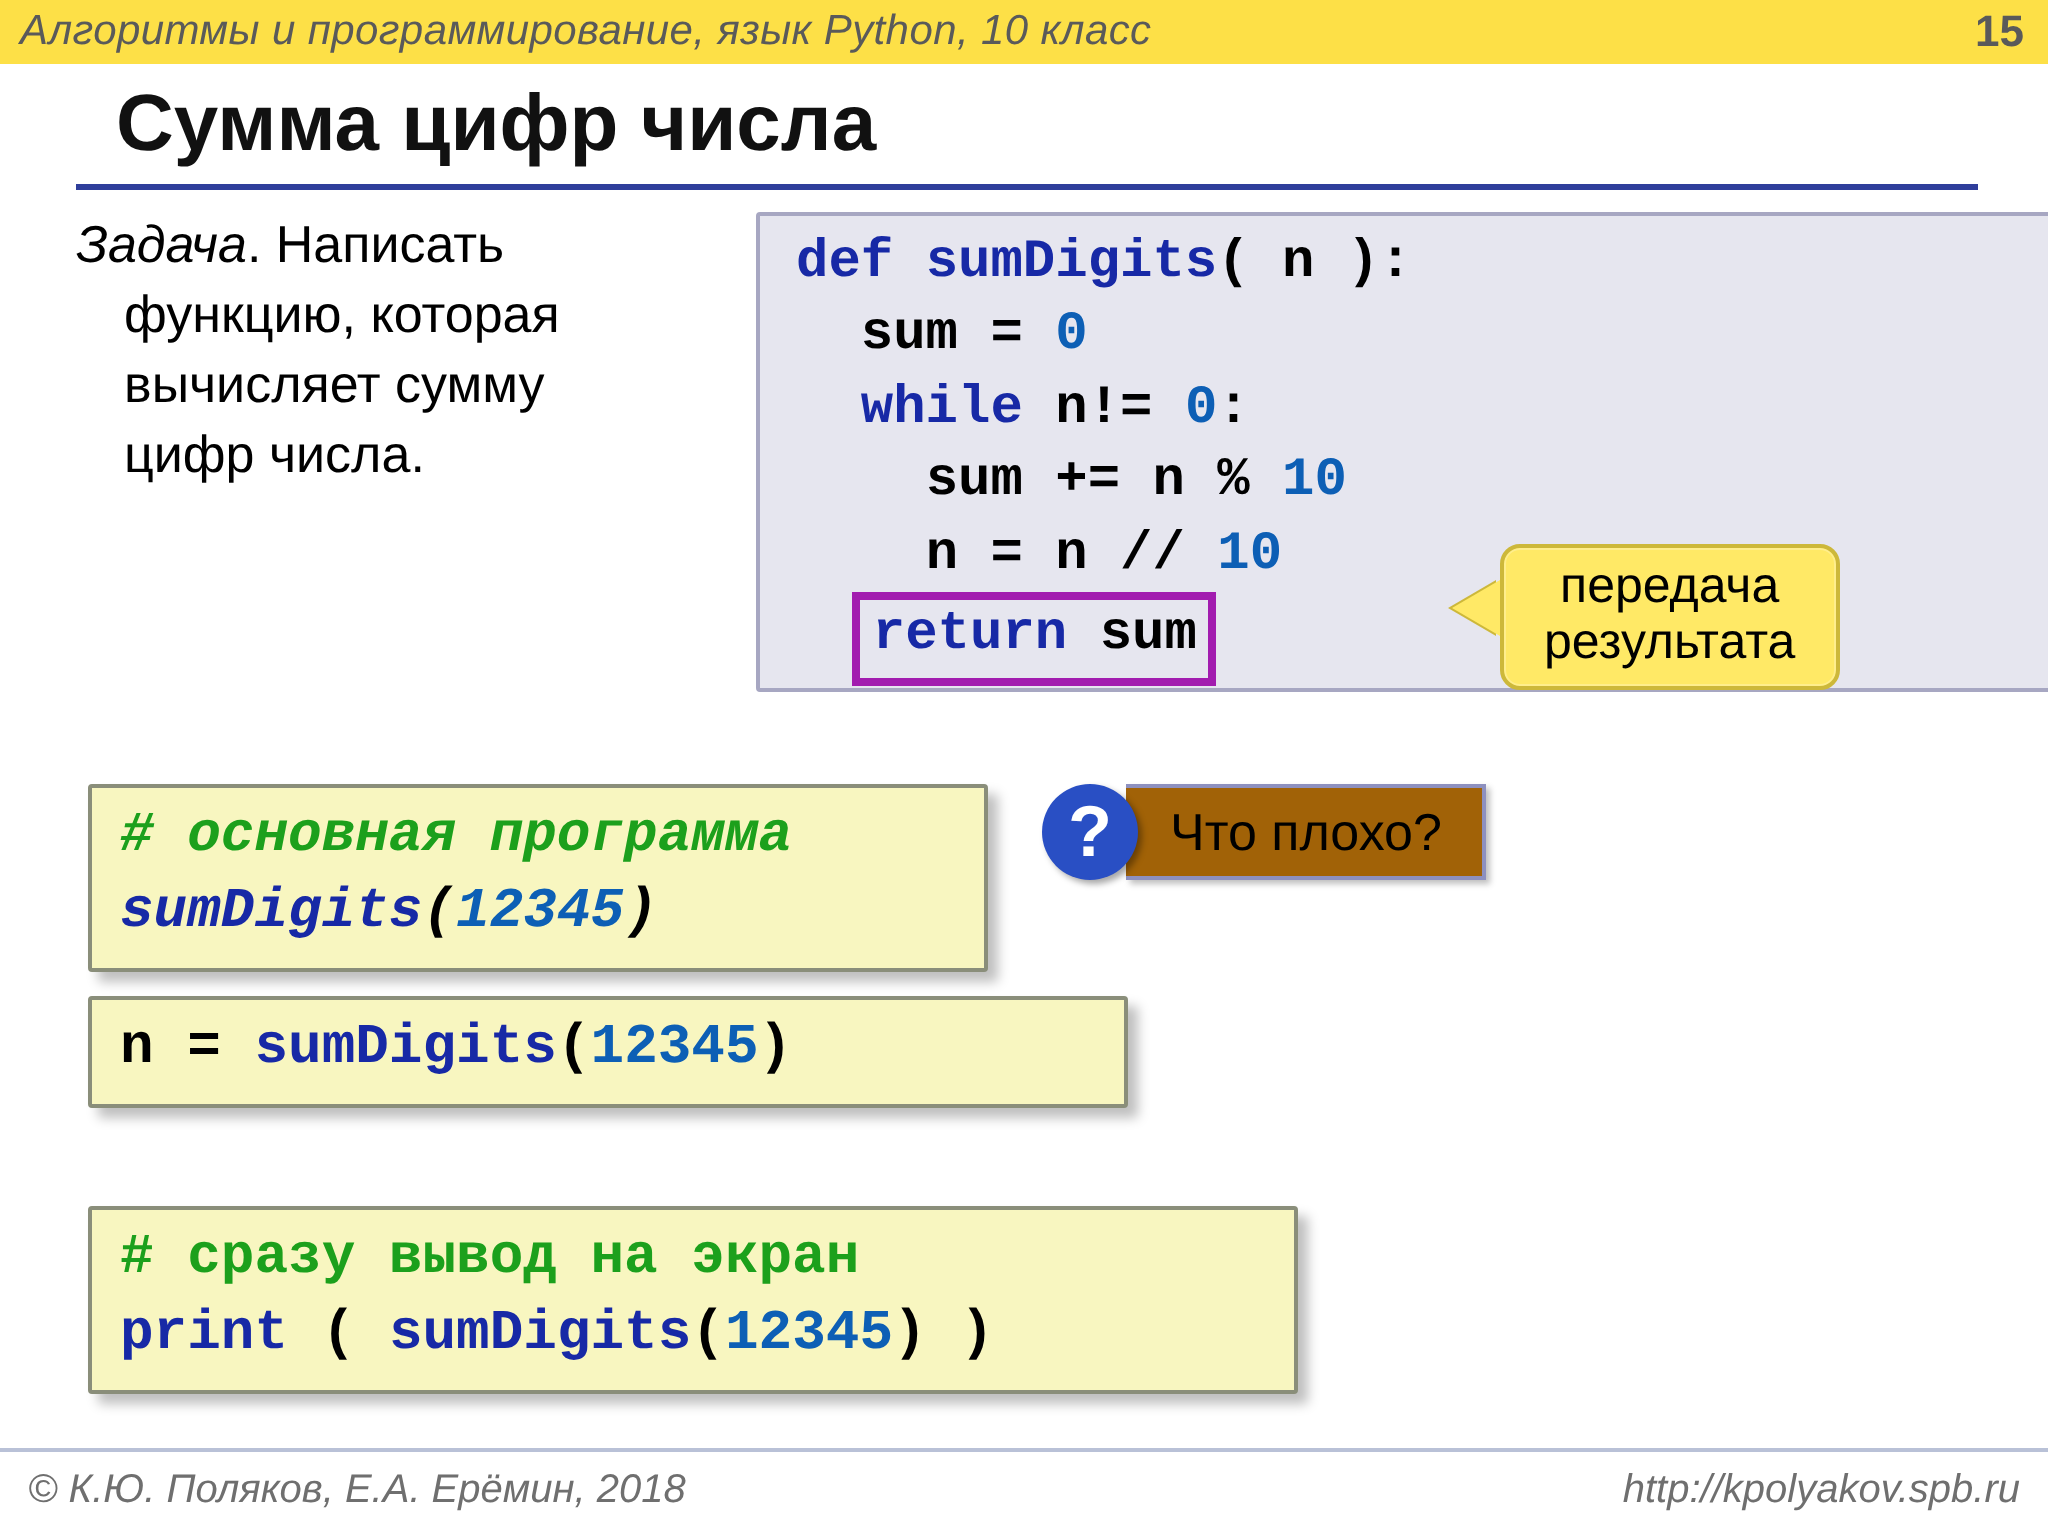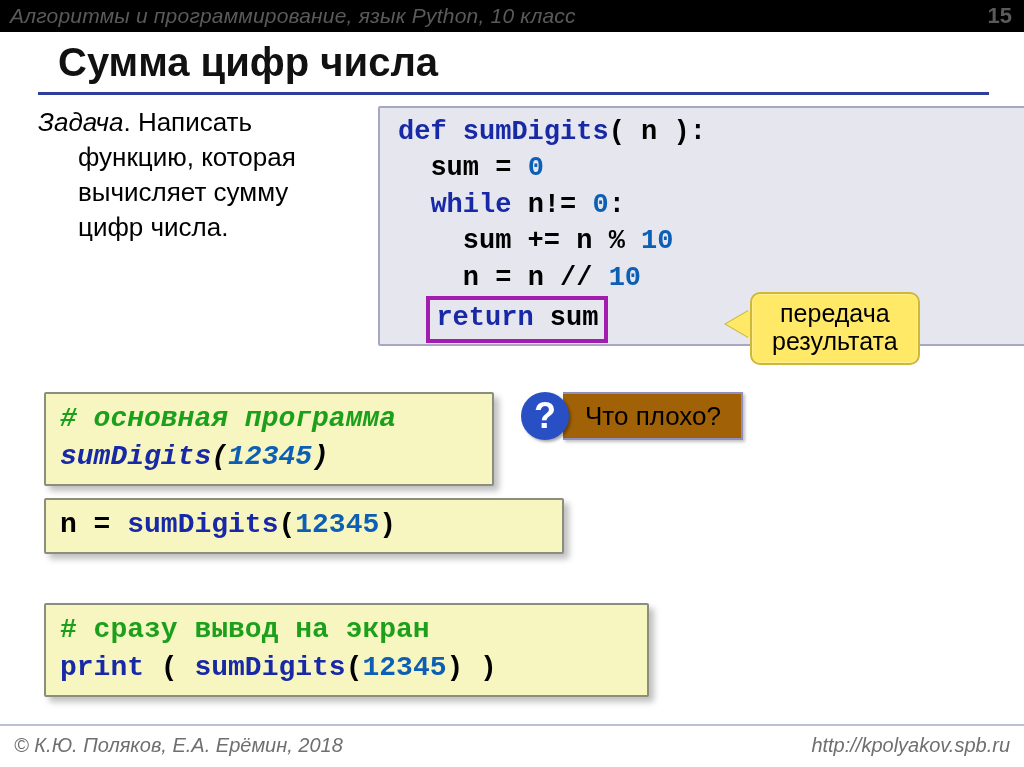--- a/index.html
+++ b/index.html
@@ -14,21 +14,21 @@
     overflow: hidden;
   }
   .topbar {
     position: absolute;
     top: 0; left: 0; right: 0;
     height: 32px;
     display: flex;
     align-items: center;
     justify-content: space-between;
     padding: 0 12px 0 10px;
-    background: #000000;
+    background: #fde047;
     z-index: 10;
   }
   .top-left {
     font-style: italic;
     color: #5a5a5a;
     font-size: 21px;
     letter-spacing: .2px;
   }
   .top-right {
     color: #5a5a5a;
@@ -57,21 +57,21 @@
   .task-block {
     position: absolute;
     left: 38px;
     top: 105px;
     width: 330px;
     font-size: 26px;
     line-height: 1.35;
     color: #000;
   }
   .task-label { font-style: italic; }
-  .task-body { margin-left: 40px; }
+  .task-body { margin-left: 24px; }
 
   .codebox {
     position: absolute;
     background: #e6e6ef;
     border: 2px solid #a7a7c2;
     border-radius: 2px;
   }
   .codebox-main {
     left: 378px;
     top: 106px;
@@ -97,21 +97,21 @@
   .redbox {
     display: inline-block;
     border: 4px solid #a21caf;
     padding: 0 6px 2px 6px;
     margin-left: -4px;
   }
 
   .callout {
     position: absolute;
     left: 750px;
-    top: 292px;
+    top: 272px;
     z-index: 5;
   }
   .callout-body {
     background: #ffe966;
     border: 2px solid #cdb83a;
     border-radius: 10px;
     font-size: 25px;
     line-height: 1.1;
     text-align: center;
     padding: 6px 20px 8px 20px;

